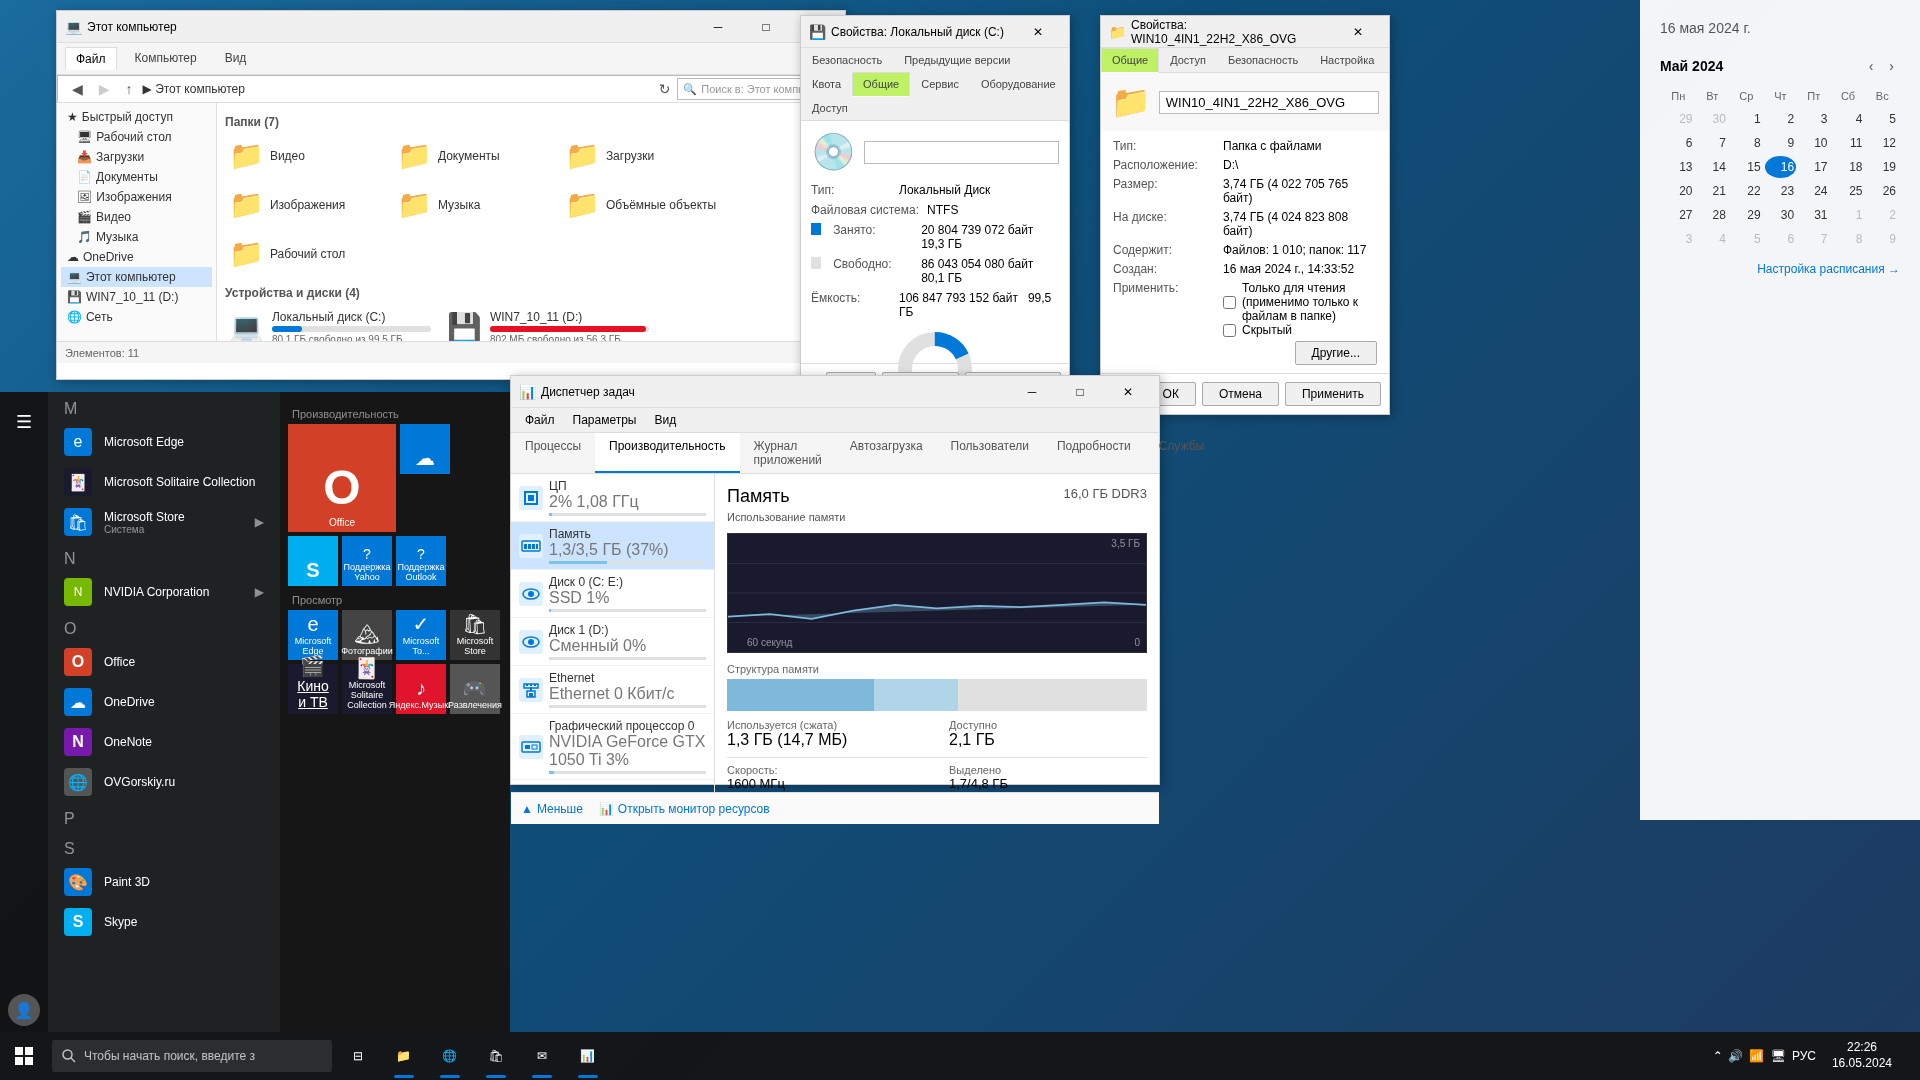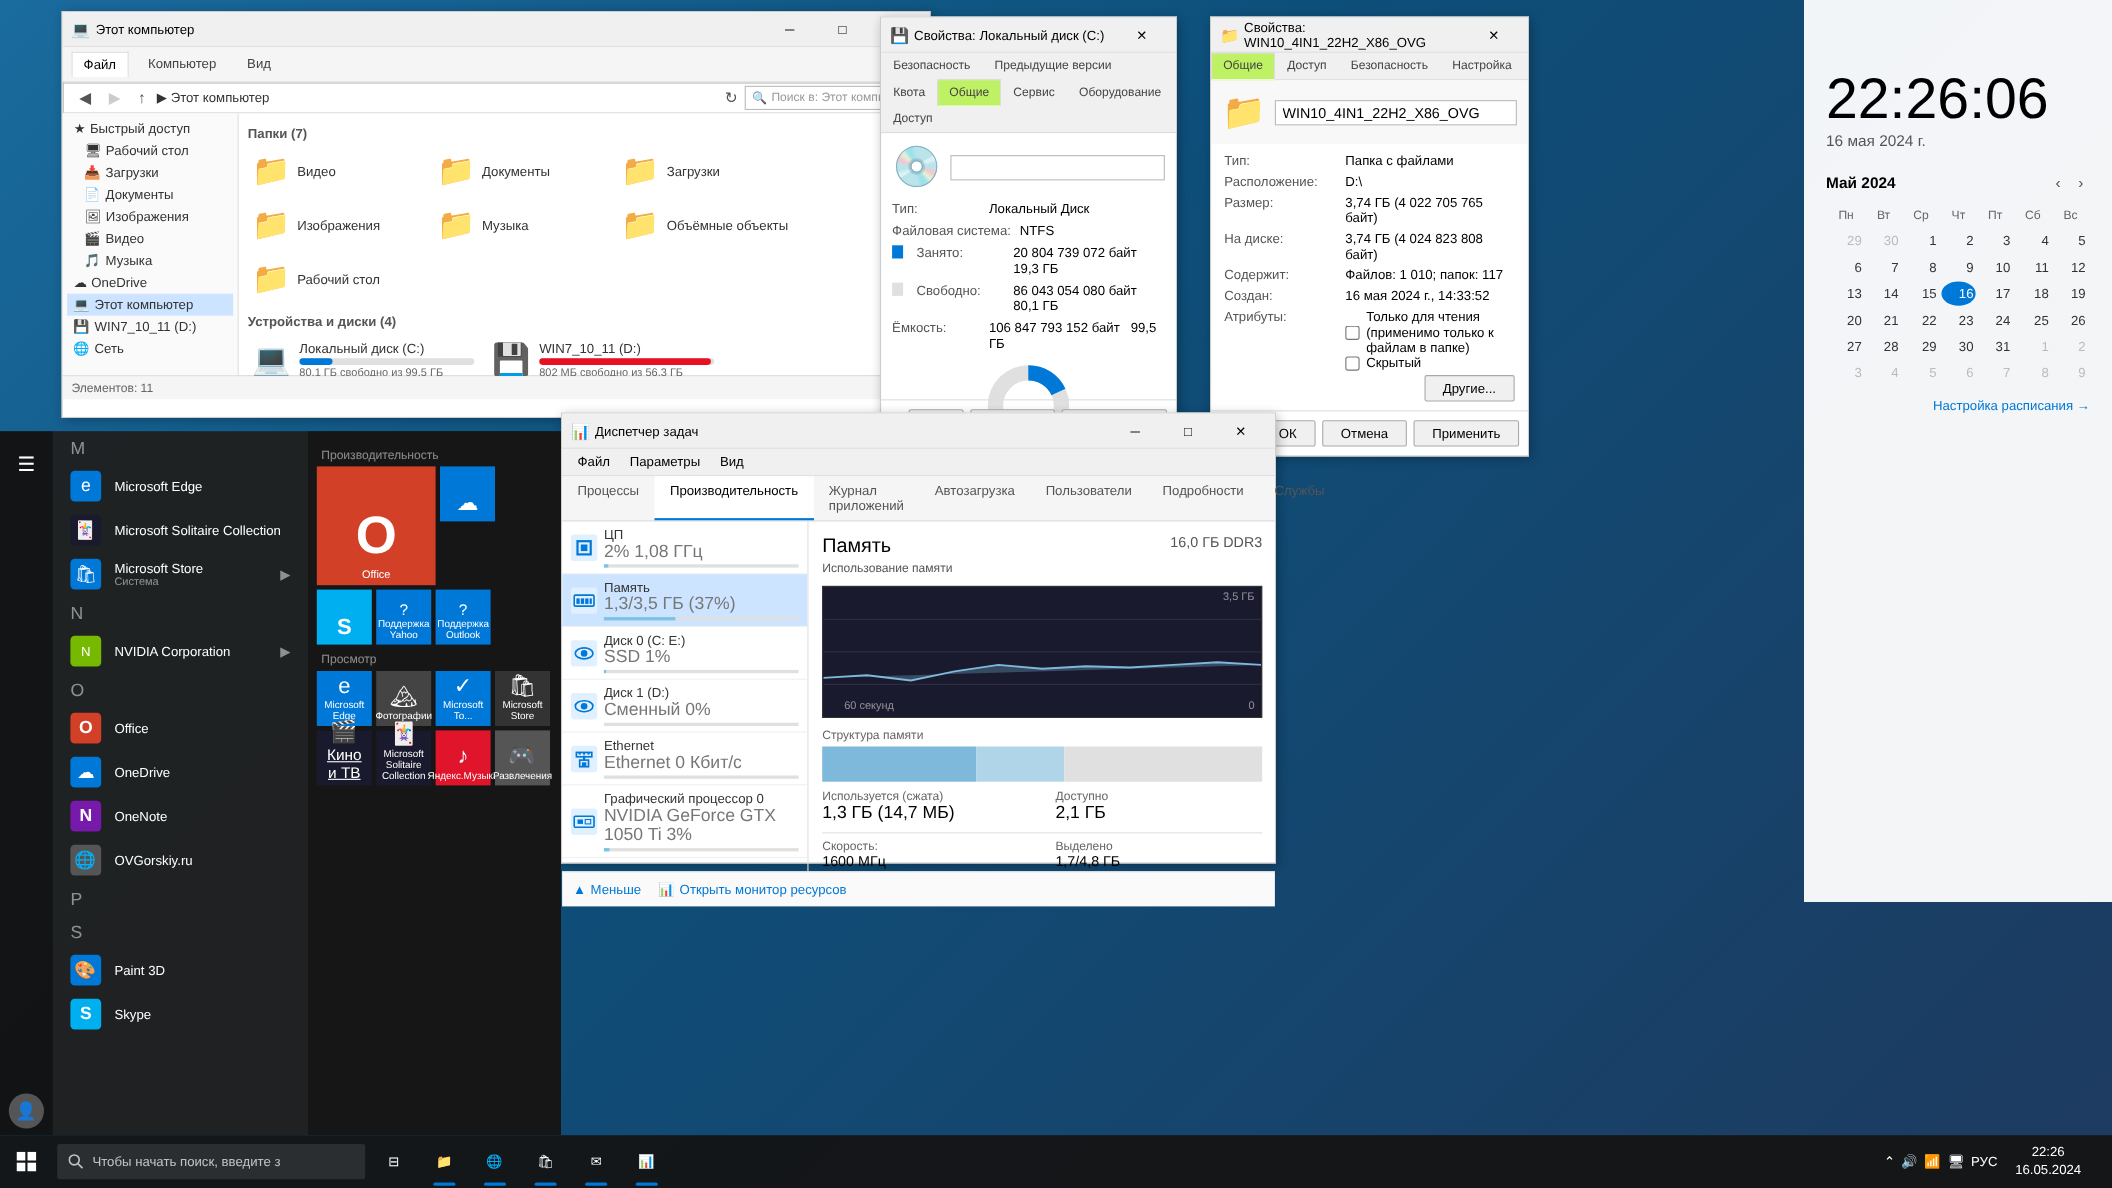--- a/index.html
+++ b/index.html
@@ -602,21 +602,21 @@
     .tm-tab.active {
       background: white;
       border-bottom: 2px solid #0078d7;
       color: #000;
     }
     .tm-body {
       display: flex;
       height: calc(100% - 90px);
     }
     .tm-left {
-      width: 224px;
+      width: 204px;
       border-right: 1px solid #e0e0e0;
       overflow-y: auto;
     }
     .tm-process-item {
       display: flex;
       align-items: center;
       padding: 5px 8px;
       cursor: pointer;
       gap: 6px;
       border-bottom: 1px solid #f0f0f0;
@@ -1039,21 +1039,21 @@
       </div>
       <div class="fpr">
         <span class="fpr-label">Содержит:</span>
         <span class="fpr-value">Файлов: 1 010; папок: 117</span>
       </div>
       <div class="fpr">
         <span class="fpr-label">Создан:</span>
         <span class="fpr-value">16 мая 2024 г., 14:33:52</span>
       </div>
       <div class="fpr">
-        <span class="fpr-label">Атрибуты:</span>
+        <span class="fpr-label">Применить:</span>
         <div>
           <div class="checkbox-row" style="margin:0;">
             <input type="checkbox" style="">
             <span>Только для чтения (применимо только к файлам в папке)</span>
           </div>
           <div class="checkbox-row" style="margin:0;">
             <input type="checkbox" style="">
             <span>Скрытый</span>
           </div>
           <div style="display:flex;justify-content:flex-end;margin-top:4px;">
@@ -1407,21 +1407,20 @@
         </div>
         <div class="tile" style="background:#555;width:50px;height:50px;">
           <span style="font-size:20px;">🎮</span>
           <span style="font-size:9px;">Развлечения</span>
         </div>
       </div>
     </div>
   </div>
 
   <div class="clock-widget">
-    <div class="clock-time">22:26:06</div>
     <div class="clock-date">16 мая 2024 г.</div>
     <div class="calendar-widget">
       <div class="calendar-header">
         <span>Май 2024</span>
         <div class="calendar-nav">
           <button>‹</button>
           <button>›</button>
         </div>
       </div>
       <table class="calendar-grid">

